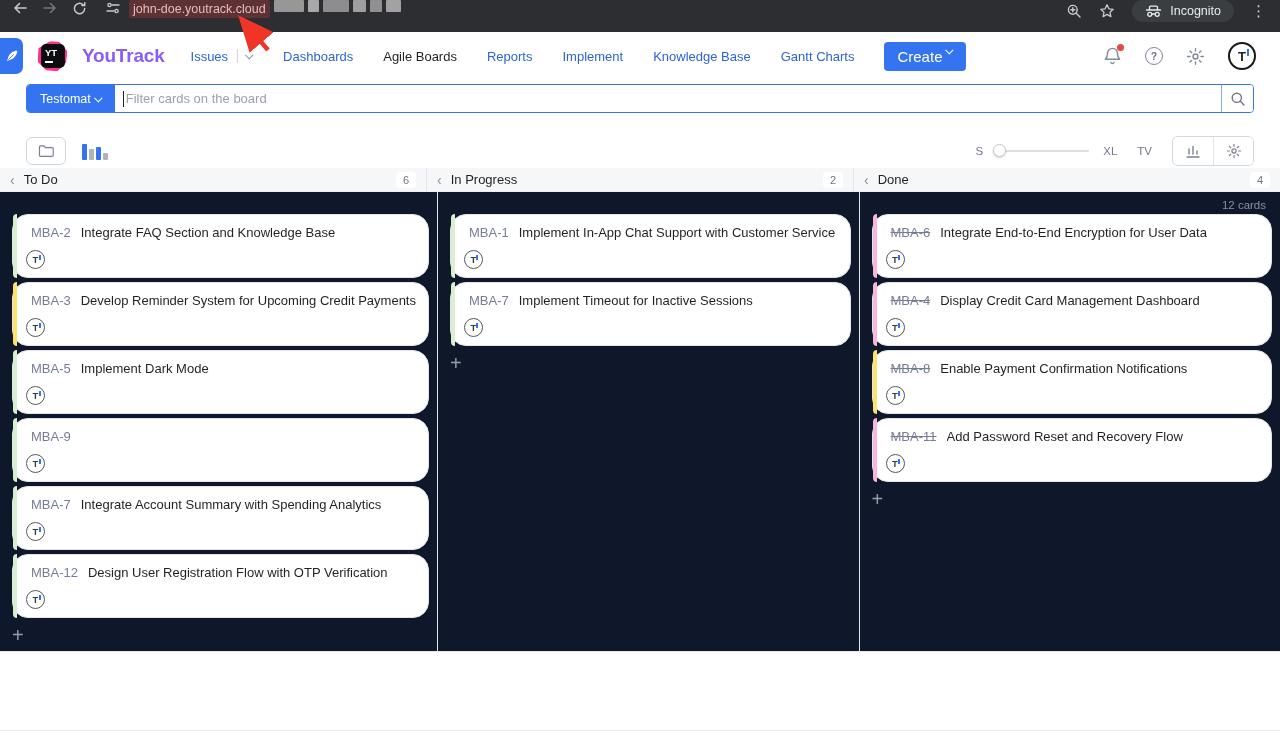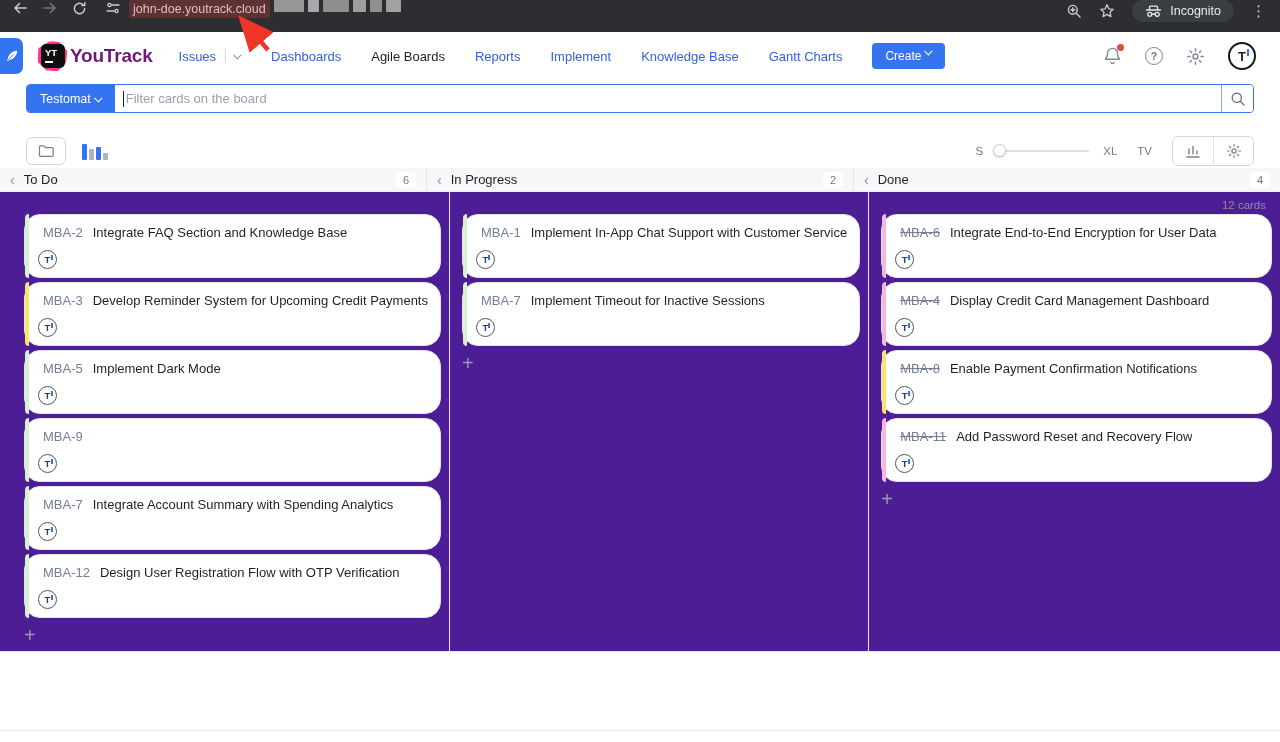--- a/index.html
+++ b/index.html
@@ -33,29 +33,29 @@
   
   .app-header { position:relative; height:48px; background:#fff; display:flex; align-items:center; }
   .ext-tab { position:absolute; left:0; top:6px; width:23px; height:36px; background:#3574f0;
              border-radius:0 7px 7px 0; display:flex; align-items:center; justify-content:center; cursor:pointer; }
   .logo-wrap { margin-left:36px; position:relative; width:34px; height:34px; flex:none; cursor:pointer; }
   .splash { position:absolute; left:1px; top:2px; width:31px; height:31px; background:#ff318c;
             clip-path:polygon(50% 0,80% 8%,100% 42%,90% 76%,58% 100%,22% 90%,0 58%,10% 16%); transform:rotate(-10deg); }
   .yt-box { position:absolute; left:5px; top:5px; width:24px; height:24px; background:#0c0d0e; border-radius:5px;
             color:#fff; font-weight:700; font-size:9.5px; padding:4px 0 0 4px; line-height:1; }
   .yt-box i { display:block; width:8px; height:2px; background:#fff; margin-top:3px; }
-  .app-title { font-size:19px; font-weight:700; color:#701a75; margin-left:0; letter-spacing:-.2px; }
+  .app-title { font-size:19px; font-weight:700; color:#8b5cf6; margin-left:12px; letter-spacing:-.2px; }
   nav.main-nav { display:flex; align-items:center; gap:30px; margin-left:26px; font-size:13px; }
   .nav-item { color:#2e63d9; cursor:pointer; display:flex; align-items:center; white-space:nowrap; }
   .nav-item.active { color:#1d2023; }
   .nav-sep { width:1px; height:14px; background:#d2d5dc; margin:0 4px 0 9px; }
   .chev-down { display:inline-block; width:6px; height:6px; border-left:1.5px solid currentColor;
                border-bottom:1.5px solid currentColor; transform:rotate(-45deg) translateY(-1px); margin-left:5px; }
   .nav-chev { color:#8d96ad; }
-  .create-btn { margin-left:30px; background:#3574f0; color:#fff; font-size:12px; font-weight:500; border:none;
+  .create-btn { margin-left:30px; background:#3574f0; color:#fff; font-size:15px; font-weight:500; border:none;
                 border-radius:4px; padding:6px 13px; display:flex; align-items:flex-start; cursor:pointer; font-family:inherit; }
   .header-right { margin-left:auto; display:flex; align-items:center; gap:23px; padding-right:24px; }
   .bell-wrap { position:relative; cursor:pointer; }
   .bell-dot { position:absolute; right:-2px; top:-2px; width:7px; height:7px; border-radius:50%; background:#e5493a; }
   .help-circle { width:18px; height:18px; border:1.5px solid #83879a; border-radius:50%; color:#6f7385;
                  font-size:10.5px; font-weight:700; display:flex; align-items:center; justify-content:center; cursor:pointer; }
   .user-avatar { width:28px; height:28px; border:2px solid #17181a; border-radius:50%; position:relative;
                  display:flex; align-items:center; justify-content:center; cursor:pointer; background:#fff; }
   .user-avatar b { font-size:13px; font-weight:700; color:#222427; }
   .user-avatar i { position:absolute; right:5px; top:5px; width:2.5px; height:7px; background:#3574f0; }
@@ -89,21 +89,21 @@
 
   
   .col-headers { display:flex; margin-top:2px; height:24px; background:#f6f7f8; border-bottom:1px solid #eceef1; }
   .col-h { flex:1; display:flex; align-items:center; padding:0 10px; }
   .col-h:not(:last-child) { border-right:1px solid #e4e6ea; }
   .col-chev { color:#8a8e99; font-size:14px; margin-right:9px; cursor:pointer; line-height:1; }
   .col-title { font-size:13px; color:#1d2023; }
   .col-count { margin-left:auto; background:#fff; border-radius:4px; padding:2px 7px; font-size:11px; color:#6f7486; }
 
   
-  .board { position:relative; display:flex; height:460px; background:#4c1d95; border-bottom:1px solid #e8eaee;padding-left:12px; }
+  .board { position:relative; display:flex; height:460px; background:#0f172a; border-bottom:1px solid #e8eaee; }
   .cards-total { position:absolute; right:14px; top:7px; font-size:11.5px; color:#8a8f9e; }
   .bcol { flex:1; padding:22px 8px 0 12px; display:flex; flex-direction:column; }
   .bcol:not(:last-child) { border-right:1px solid #e4e6ea; }
   .card { position:relative; height:64px; background:#fff; border:1px solid #e3e5ea; border-radius:16px;
           margin-bottom:4px; padding:10px 12px 0 18px; cursor:pointer; }
   .stripe { position:absolute; left:0; top:-1px; bottom:-1px; width:4px; border-radius:5px 0 0 5px; }
   .card-top { display:flex; align-items:baseline; }
   .card-id { font-size:13px; color:#747d96; white-space:nowrap; }
   .card-id.resolved { text-decoration:line-through; }
   .card-title { font-size:13px; color:#1e2125; margin-left:10px; white-space:nowrap; overflow:hidden; }

